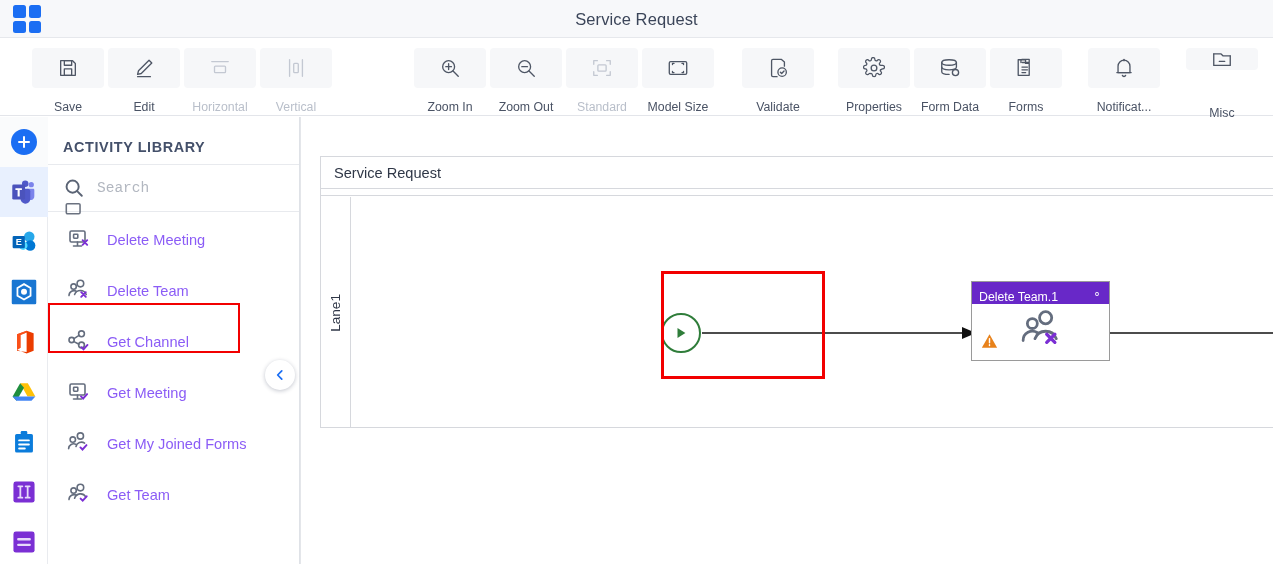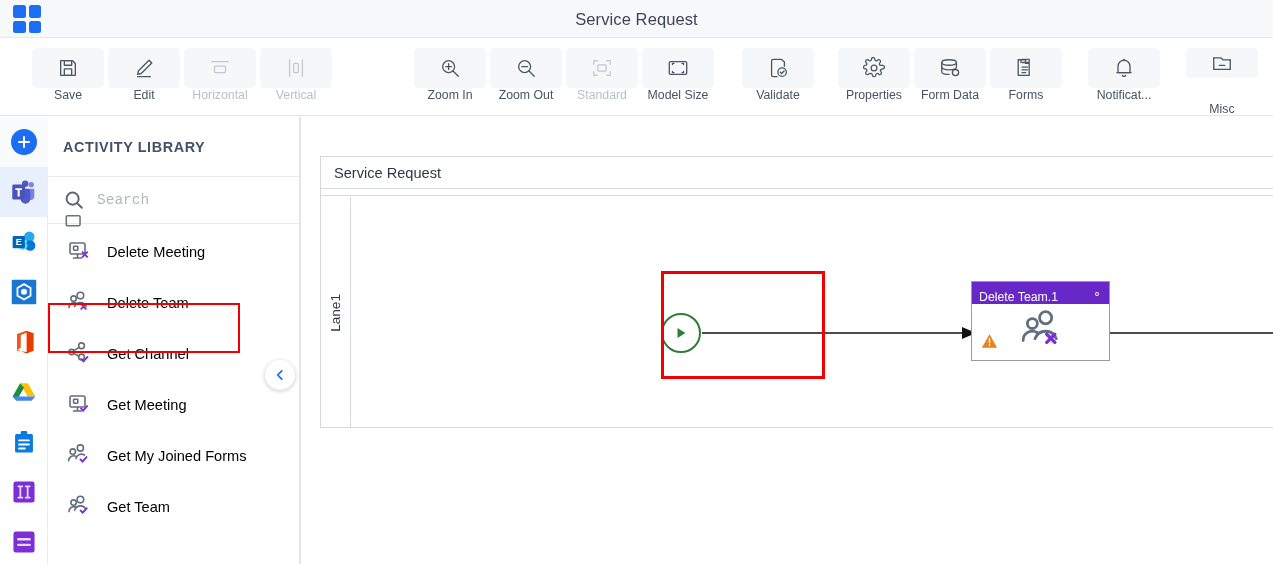--- a/index.html
+++ b/index.html
@@ -47,21 +47,21 @@
     cursor: pointer;
     user-select: none;
   }
   .tb-item .chip {
     width: 72px; height: 40px;
     background: #f6f7f9;
     border-radius: 4px;
     display: flex; align-items: center; justify-content: center;
   }
   .tb-item .lbl {
-    margin-top: 0;
+    margin-top: 12px;
     font-size: 12.3px; color: #4a5365;
     white-space: nowrap;
   }
   .tb-item.disabled .lbl { color: #b9bfca; }
   .tb-item.disabled .chip svg { stroke: #c3c8d2; }
   .tb-item svg { stroke: #4e5665; fill: none; stroke-width: 1.45; stroke-linecap: round; stroke-linejoin: round; }
 
   
   .rail {
     position: absolute; left: 0; top: 117px; width: 48px; height: 447px;
@@ -89,21 +89,21 @@
 
   
   .lib {
     position: absolute; left: 48px; top: 117px; width: 252px; height: 447px;
     background: #fff;
     border-right: 1px solid #dfe2e7;
     z-index: 5;
     overflow: hidden;
   }
   .lib-title {
-    height: 60px; line-height: 60px;
+    height: 48px; line-height: 60px;
     padding-left: 15px;
     font-size: 14.4px; font-weight: bold; color: #44506a;
     letter-spacing: .6px;
     border-bottom: 1px solid #e8eaee;
   }
   .lib-search {
     height: 47px;
     display: flex; align-items: center;
     padding-left: 15px;
     border-bottom: 1px solid #e8eaee;
@@ -125,21 +125,21 @@
   }
   .lib-row {
     height: 51px;
     display: flex; align-items: center;
     padding-left: 15px;
     cursor: pointer;
   }
   .lib-row .r-ico { width: 34px; display: flex; justify-content: center; }
   .lib-row .r-lbl {
     margin-left: 10px;
-    font-size: 14.6px; color: #000000;
+    font-size: 14.6px; color: #8b5cf6;
     white-space: nowrap;
   }
   .hl-box {
     position: absolute; left: 48px; top: 303px;
     width: 192px; height: 50px;
     border: 2.5px solid #f20000;
     pointer-events: none; z-index: 9;
   }
 
   .collapse-btn {

